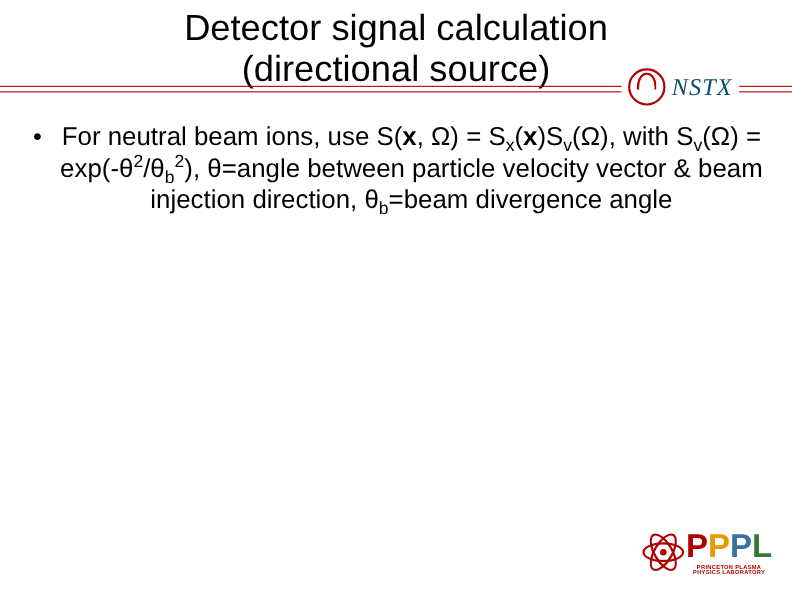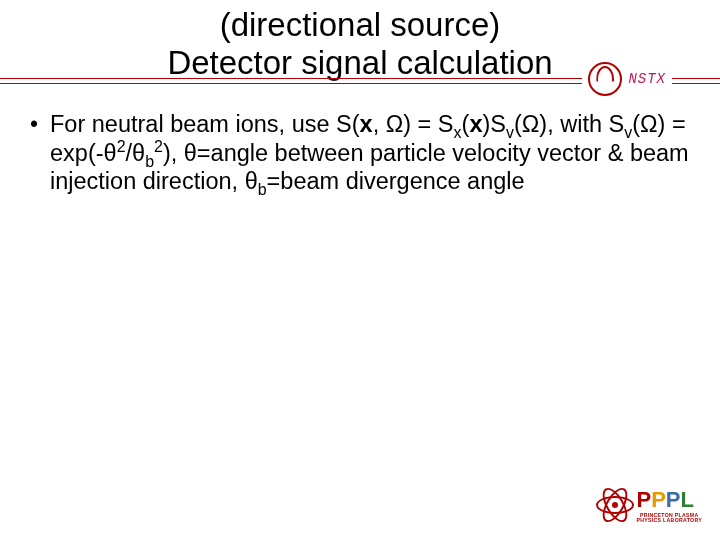--- a/index.html
+++ b/index.html
@@ -57,28 +57,29 @@
       content: "";
       position: absolute;
       left: 50%; top: 50%;
       width: 14px; height: 22px;
       border: 2px solid #b00000;
       border-radius: 50%;
       transform: translate(-50%, -50%);
       clip-path: polygon(0 0, 100% 0, 100% 60%, 0 60%);
     }
     .nstx-text {
-      font-family: Liberation Mono, monospace;
-      font-size: 14px;
+      font-family: Liberation Serif, serif;
+      font-size: 22px;
       font-style: italic;
       letter-spacing: 1px;
-      color: #be185d;
+      color: #0c4a6e;
     }
     .content {
       padding: 14px 22px 0 28px;
+      text-align: center;
     }
     ul.bullets {
       list-style: none;
       padding: 0;
       margin: 0;
     }
     ul.bullets > li {
       position: relative;
       padding-left: 22px;
       font-size: 23.5px;
@@ -125,43 +126,43 @@
       left: 50%; top: 50%;
       transform: translate(-50%,-50%);
     }
     .pppl-block {
       display: flex;
       flex-direction: column;
       align-items: flex-start;
     }
     .pppl {
       font-weight: 900;
-      font-size: 22px;
+      font-size: 30px;
       letter-spacing: 0px;
     }
     .pppl .p1 { color: #b00000; }
     .pppl .p2 { color: #e59a00; }
     .pppl .p3 { color: #3b6ea5; }
     .pppl .p4 { color: #2e7d32; }
     .pppl-sub {
       font-size: 5.2px;
       letter-spacing: 0.3px;
       color: #b00000;
       font-weight: 700;
       line-height: 1;
       text-align: center;
       width: 100%;
     }
   </style>
 </head>
 <body>
 
 <div class="title-block">
+  <div class="title-line">Detector signal calculation</div>
   <div class="title-line">(directional source)</div>
-  <div class="title-line">Detector signal calculation</div>
 </div>
 
 <div class="rule-area">
   <div class="red-line top"></div>
   <div class="red-line bottom"></div>
   <div class="nstx-wrap">
     <div class="nstx-logo"></div>
     <div class="nstx-text">NSTX</div>
   </div>
 </div>

